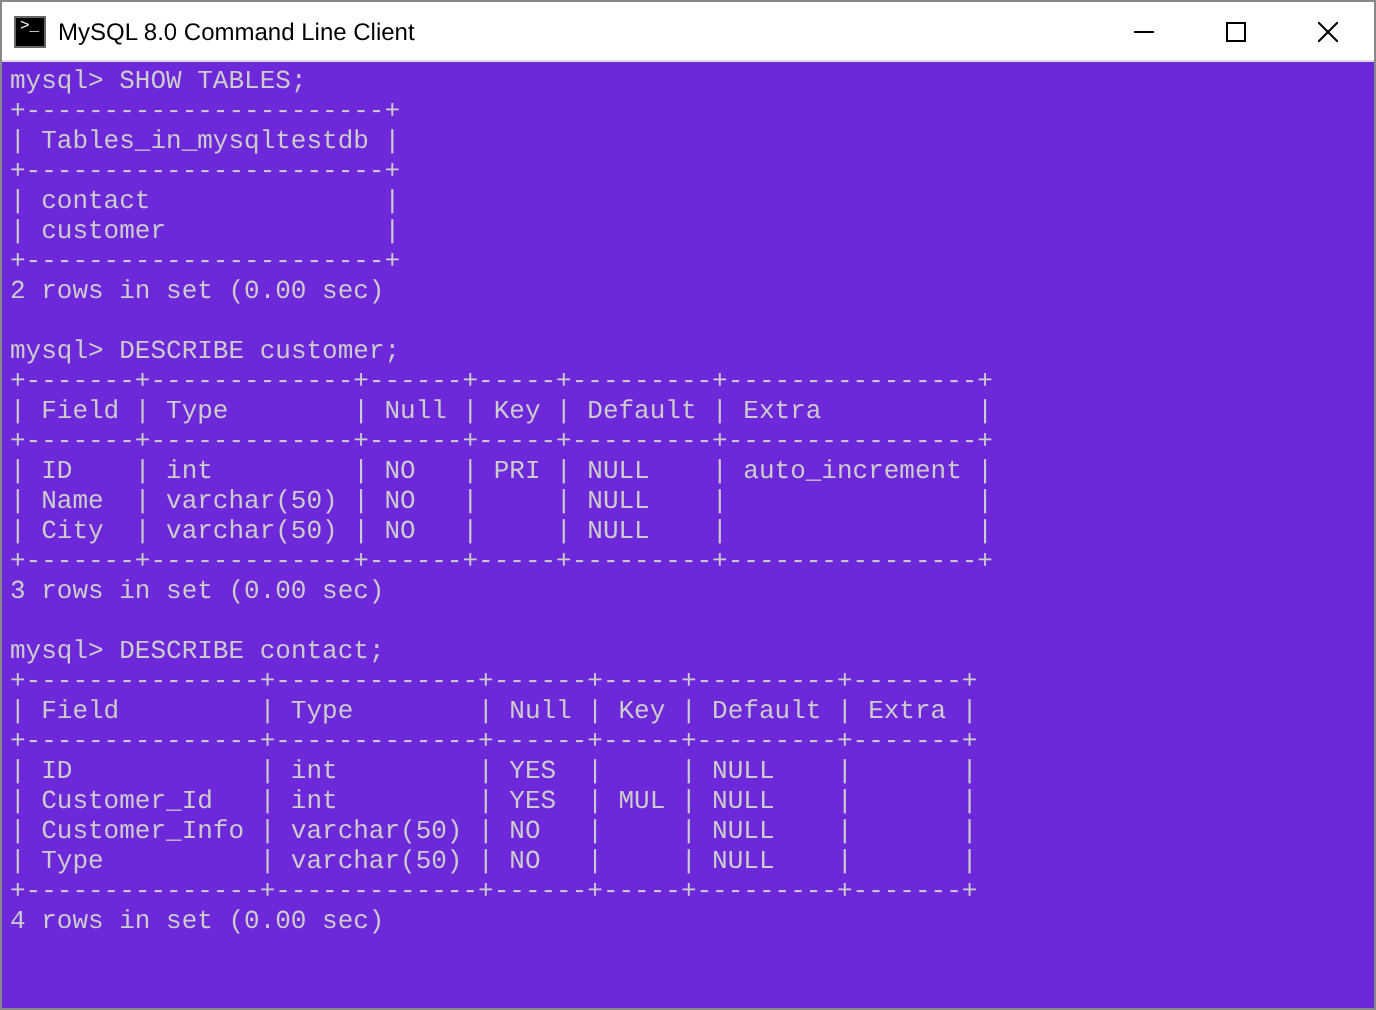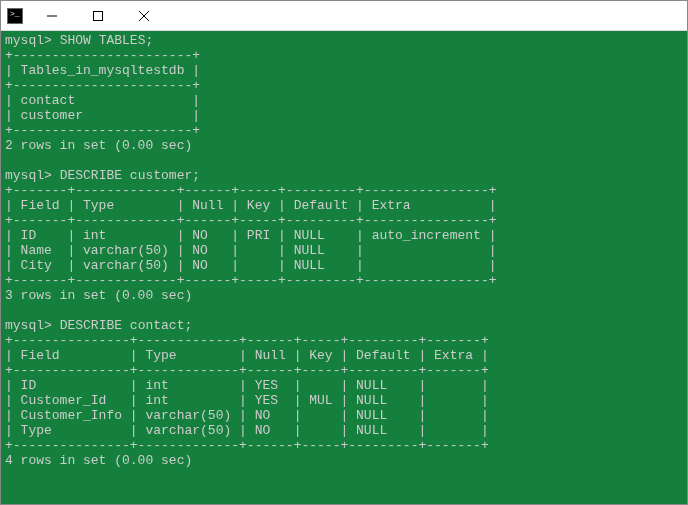--- a/index.html
+++ b/index.html
@@ -56,35 +56,36 @@
       width: 46px;
       height: 29px;
       display: flex;
       align-items: center;
       justify-content: center;
       font-family: 'Segoe UI', sans-serif;
     }
     .win-btn svg { width: 10px; height: 10px; }
     .terminal {
       flex: 1;
-      background: #15803d;
+      background: #6d28d9;
       color: #cccccc;
       padding: 2px 4px;
       line-height: 15px;
       white-space: pre;
       overflow: hidden;
       letter-spacing: 0px;
     }
   </style>
 </head>
 <body>
 
 <div class="window">
   <div class="titlebar">
     <div class="titlebar-icon"></div>
+    <div class="titlebar-text">MySQL 8.0 Command Line Client</div>
     <div class="window-controls">
       <div class="win-btn">
         <svg viewBox="0 0 10 10">
             <line x1="0" y1="5" x2="10" y2="5" stroke="#000" stroke-width="1"></line>
           </svg>
       </div>
       <div class="win-btn">
         <svg viewBox="0 0 10 10">
             <rect x="0.5" y="0.5" width="9" height="9" fill="none" stroke="#000" stroke-width="1"></rect>
           </svg>

